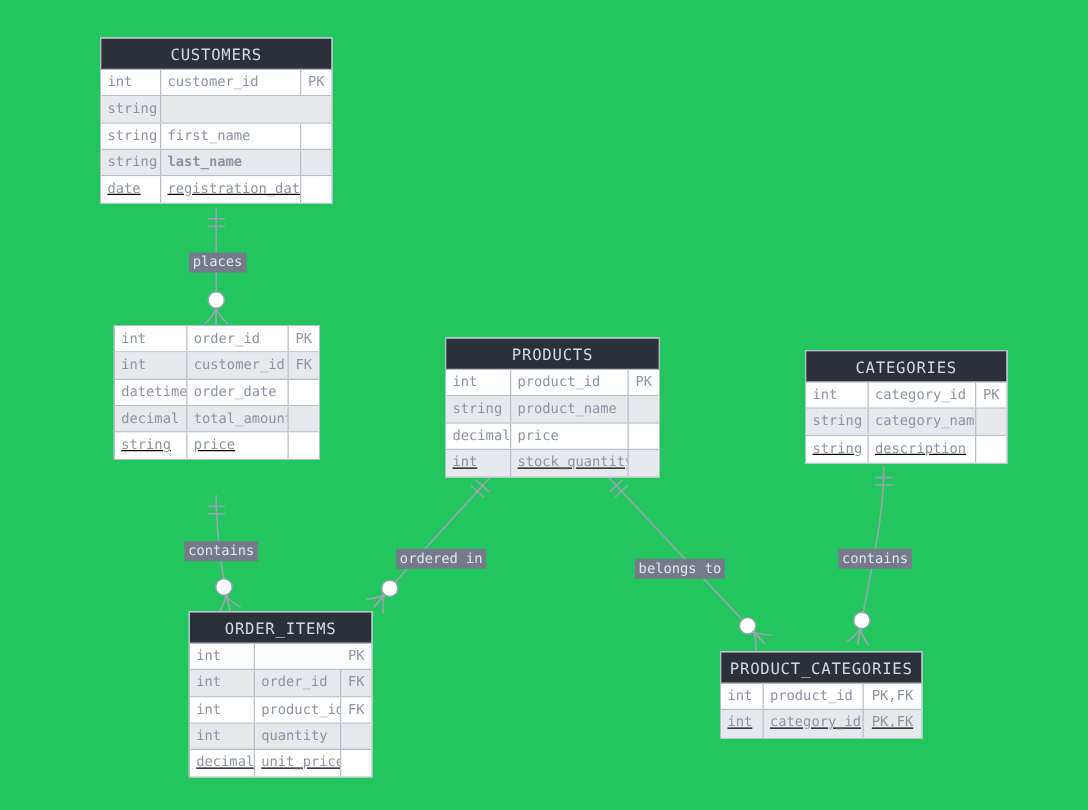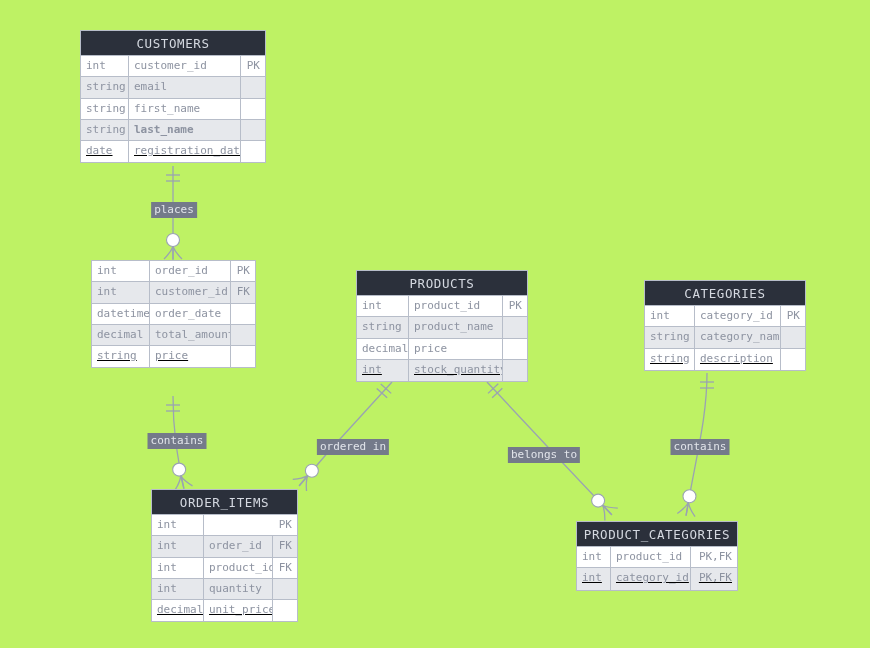--- a/index.html
+++ b/index.html
@@ -5,21 +5,21 @@
 <style>
   html, body {
     margin: 0;
     padding: 0;
     background: #282c34;
   }
   #canvas {
     position: relative;
     width: 870px;
     height: 648px;
-    background: #bef264;
+    background: #22c55e;
     overflow: hidden;
     font-family: "DejaVu Sans Mono", "Liberation Mono", monospace;
   }
   #edge-layer {
     position: absolute;
     left: 0; top: 0;
     width: 870px; height: 648px;
     pointer-events: none;
   }
   .edge-path {
@@ -68,21 +68,21 @@
   .cell {
     font-size: 11px;
     line-height: 20px;
     color: #8d93a1;
     padding: 0 5px;
     box-sizing: border-box;
     white-space: nowrap;
     overflow: hidden;
     border-right: 1px solid #b7bdc9;
   }
-  .cell.key { border-right: none; text-align: right; }
+  .cell.key { border-right: none; text-align: center; }
   .rel-label {
     position: absolute;
     background: #747a8a;
     color: #e2e5eb;
     font-size: 11px;
     line-height: 14px;
     padding: 1px 3px;
     white-space: nowrap;
     transform: translate(-50%, -50%);
     font-family: "DejaVu Sans Mono", "Liberation Mono", monospace;
@@ -144,21 +144,20 @@
   <div id="entity-layer">
       <div class="entity" style="left: 80px; top: 30px; width: 186px;">
         <div class="entity-header">CUSTOMERS</div>
         <div class="attr-row odd">
           <div class="cell" style="width: 48px; flex: 0 0 48px;">int</div>
           <div class="cell" style="flex: 1 1 auto;">customer_id</div>
           <div class="cell key" style="width: 24px; flex: 0 0 24px;">PK</div>
         </div>
         <div class="attr-row even">
           <div class="cell" style="width: 48px; flex: 0 0 48px;">string</div>
-          <div class="cell" style="flex: 1 1 auto;">email</div>
           <div class="cell key" style="width: 24px; flex: 0 0 24px;"></div>
         </div>
         <div class="attr-row odd">
           <div class="cell" style="width: 48px; flex: 0 0 48px;">string</div>
           <div class="cell" style="flex: 1 1 auto;">first_name</div>
           <div class="cell key" style="width: 24px; flex: 0 0 24px;"></div>
         </div>
         <div class="attr-row even">
           <div class="cell" style="width: 48px; flex: 0 0 48px;">string</div>
           <div class="cell" style="flex: 1 1 auto; font-weight: bold;">last_name</div>

